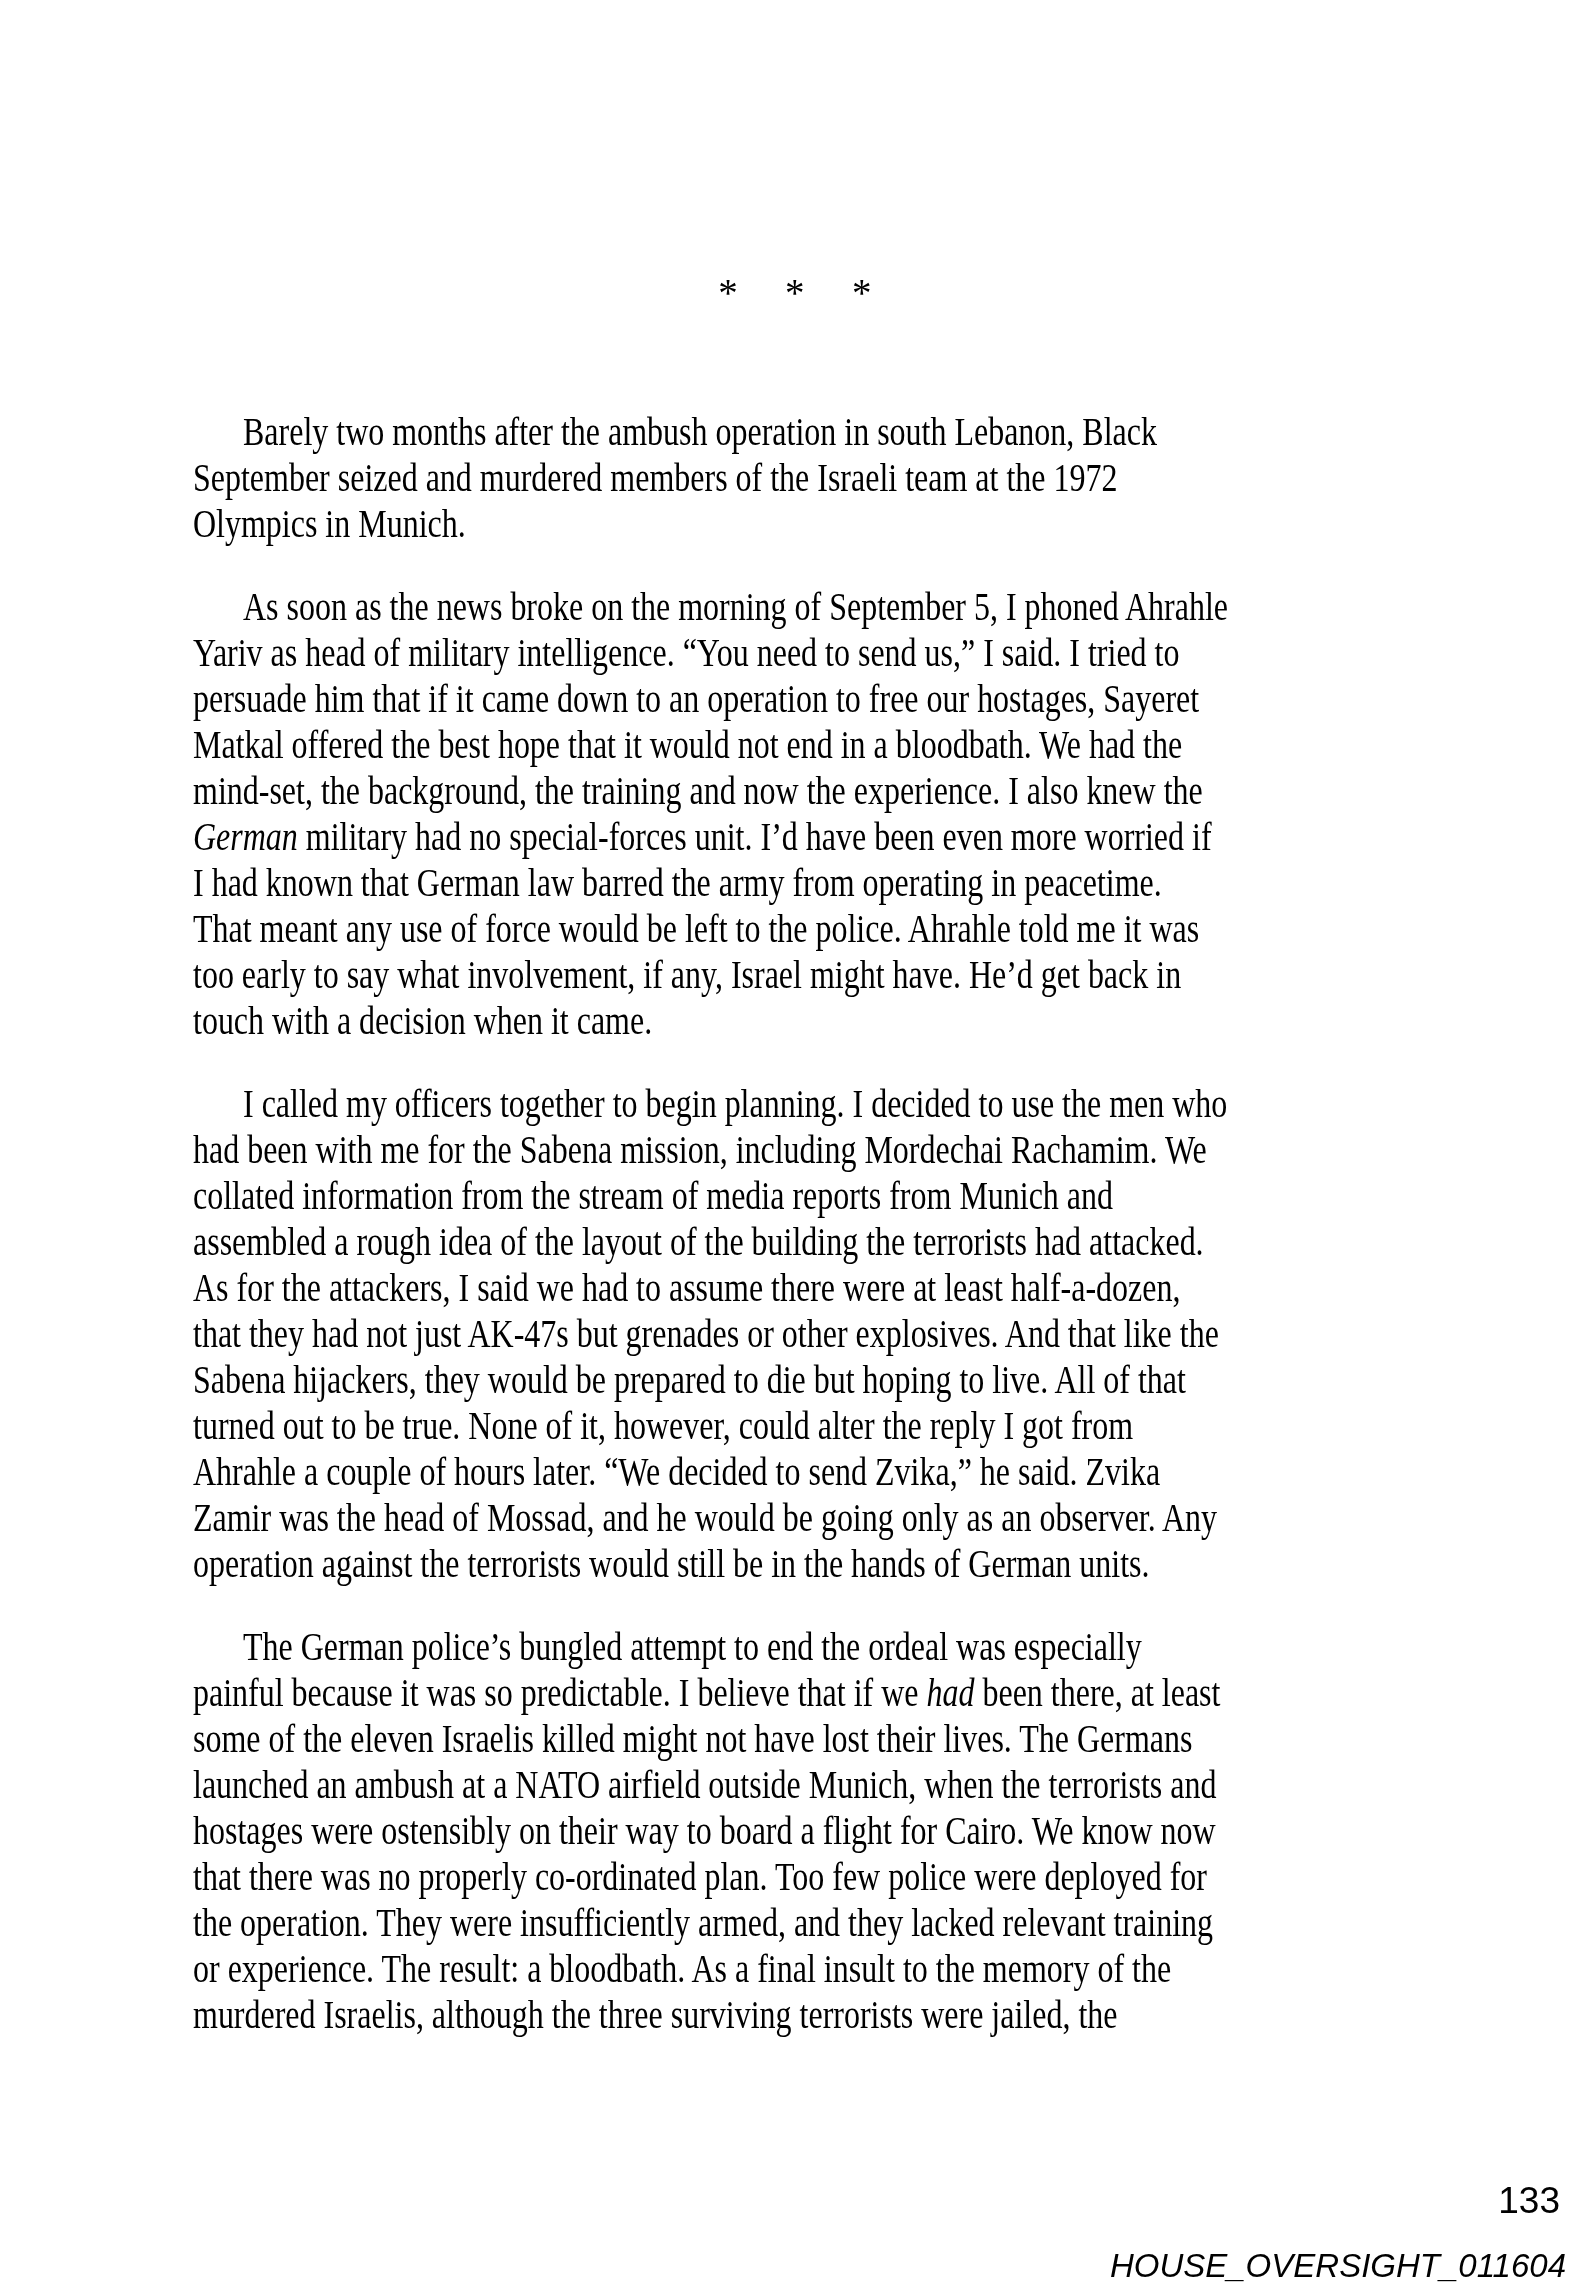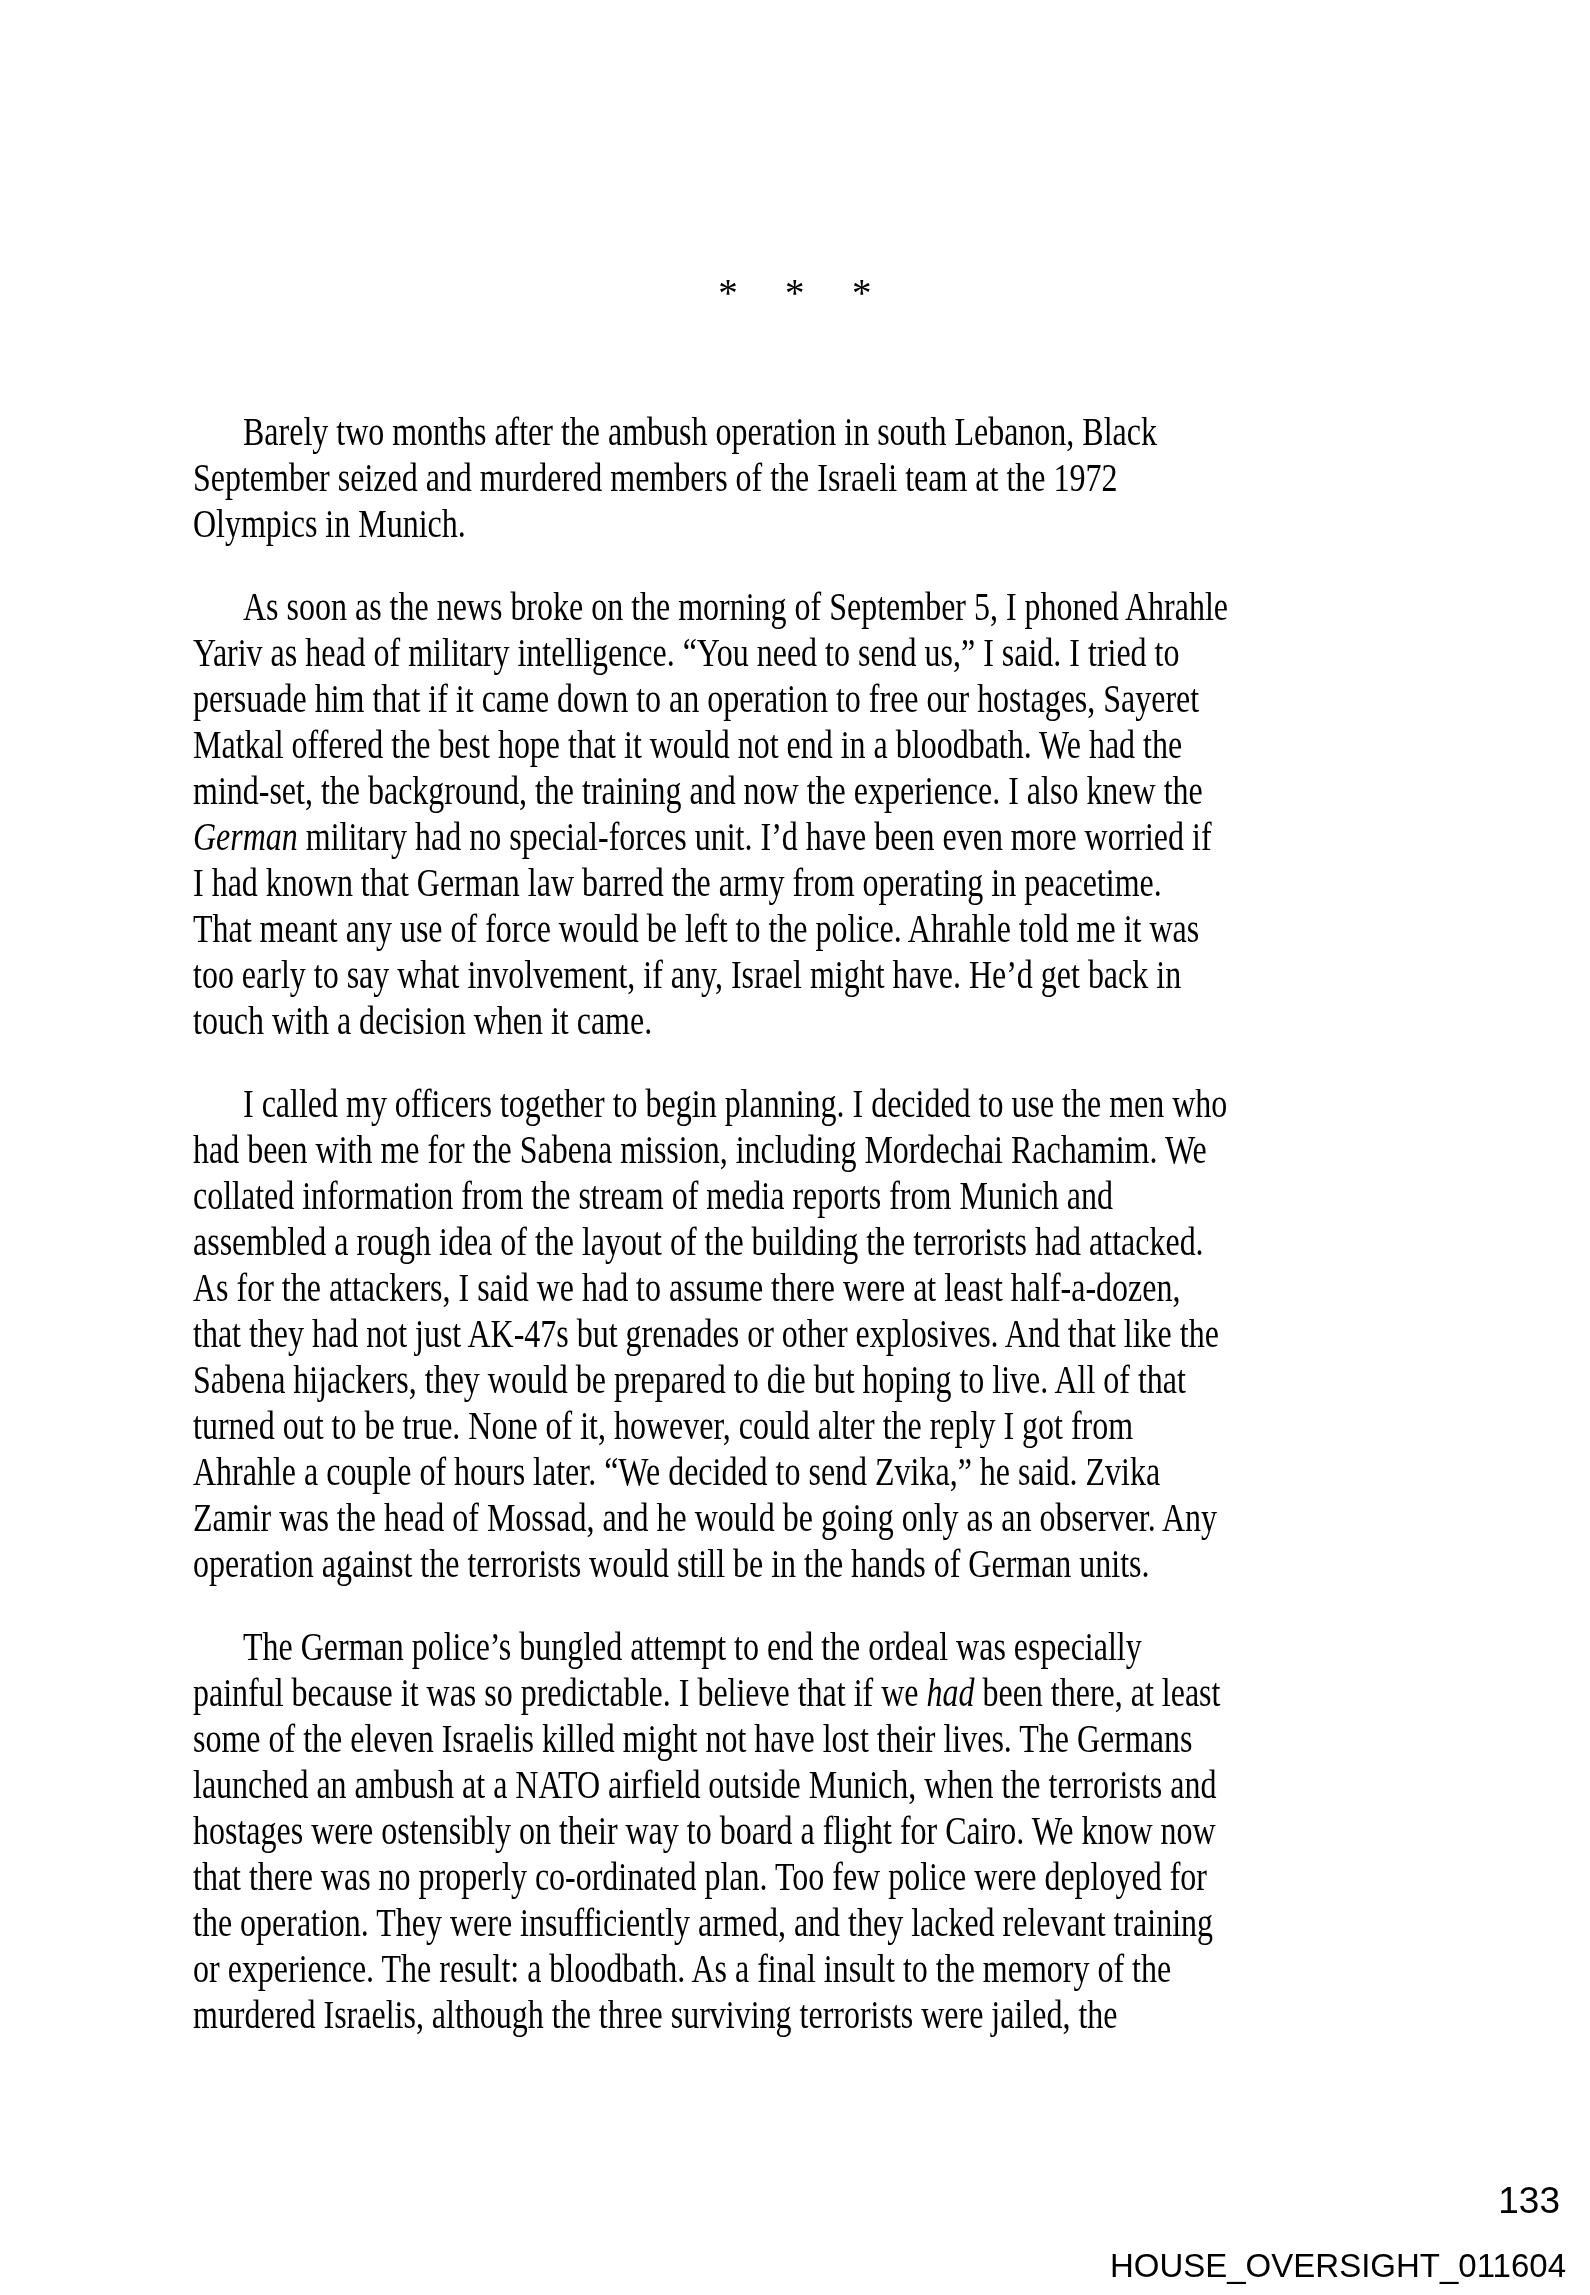--- a/index.html
+++ b/index.html
@@ -55,20 +55,21 @@
     font-size: 37px;
     line-height: 37px;
   }
   .bates-number {
     position: absolute;
     top: 2248px;
     right: 25px;
     font-family: "Liberation Sans", sans-serif;
     font-size: 33px;
     line-height: 36px;
+    font-style: italic;
   }
 </style>
 </head>
 <body>
 
 <div class="section-break">* * *</div>
 
 <div class="body-text">
     <p class="para">Barely two months after the ambush operation in south Lebanon, Black<br>September seized and murdered members of the Israeli team at the 1972<br>Olympics in Munich.</p>
     <p class="para">As soon as the news broke on the morning of September 5, I phoned Ahrahle<br>Yariv as head of military intelligence. “You need to send us,” I said. I tried to<br>persuade him that if it came down to an operation to free our hostages, Sayeret<br>Matkal offered the best hope that it would not end in a bloodbath. We had the<br>mind-set, the background, the training and now the experience. I also knew the<br><i>German</i> military had no special-forces unit. I’d have been even more worried if<br>I had known that German law barred the army from operating in peacetime.<br>That meant any use of force would be left to the police. Ahrahle told me it was<br>too early to say what involvement, if any, Israel might have. He’d get back in<br>touch with a decision when it came.</p>

